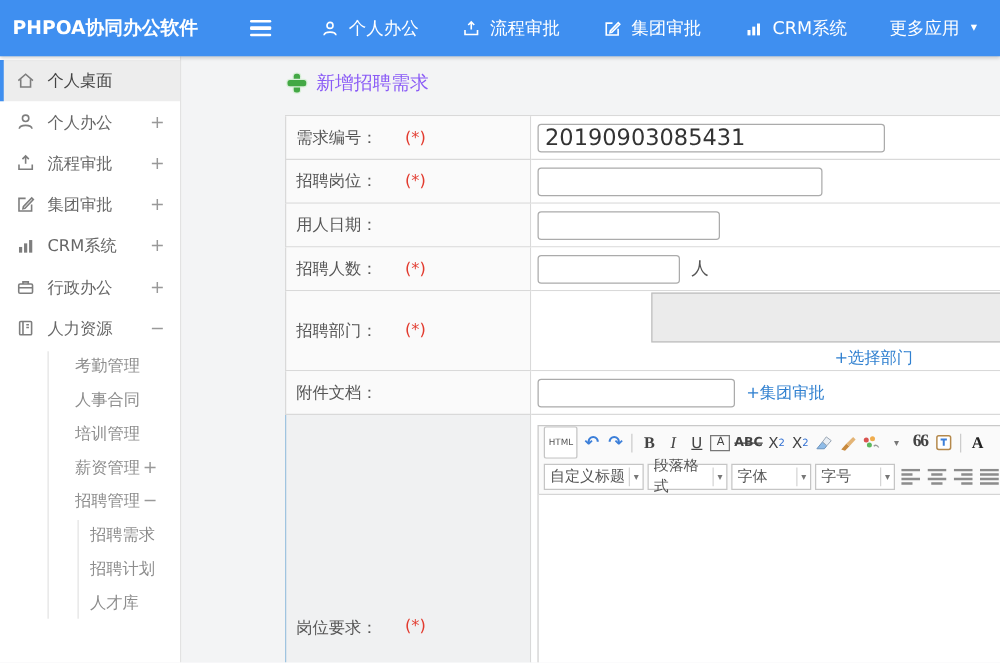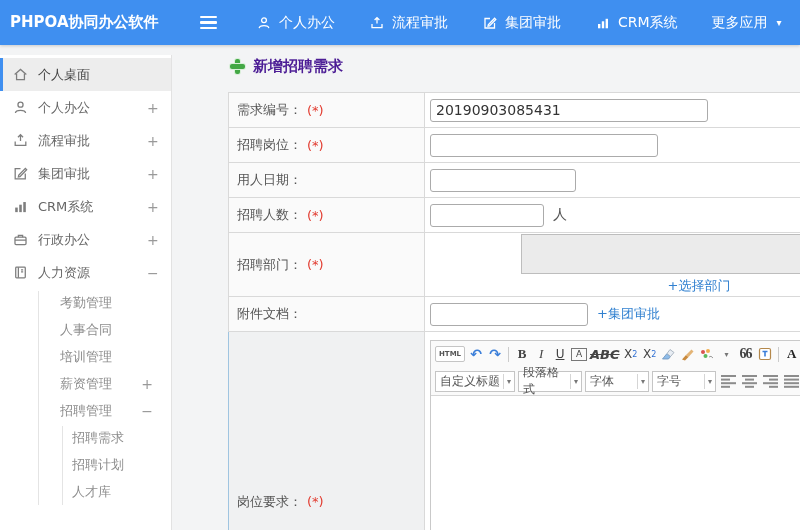--- a/index.html
+++ b/index.html
@@ -12,85 +12,85 @@
   .logo { width: 150px; padding-left: 10px; color: #fff; font-weight: bold; font-size: 15px; white-space: nowrap; }
   .hamburger { margin-left: 50px; width: 22px; height: 20px; display: flex; flex-direction: column;
                justify-content: center; gap: 3px; cursor: pointer; }
   .hamburger i { display: block; height: 2.5px; width: 17px; background: #fff; border-radius: 1px; }
   .topnav { display: flex; align-items: center; margin-left: 34px; gap: 34px; }
   .topnav-item { display: flex; align-items: center; gap: 7px; color: #fff; font-size: 14px; cursor: pointer; white-space: nowrap; }
   .topnav-item svg { display: block; }
   .caret-w { font-size: 10px; color: #fff; margin-left: 2px; }
 
   
-  .sidebar { position: absolute; left: 0; top: 55px; width: 172px; bottom: 0; background: #fff;
+  .sidebar { position: absolute; left: 0; top: 45px; width: 145px; bottom: 0; background: #fff;
              border-right: 1px solid #e2e2e2; padding-top: 3px; z-index: 2; }
   .s-item { height: 33px; display: flex; align-items: center; padding-left: 12px; color: #666;
             cursor: pointer; position: relative; }
   .s-item .s-ico { width: 17px; height: 17px; margin-right: 9px; color: #7e7e7e; flex: 0 0 auto; }
   .s-item .s-lbl { flex: 1; font-size: 13px; }
   .s-item .s-exp { width: 24px; color: #999; font-size: 14px; text-align: left; }
   .s-item.active { background: #ededed; border-left: 3px solid #3f8ff0; padding-left: 9px; color: #444; }
   .l2-block { position: relative; }
   .l2-block:before { content: ""; position: absolute; left: 38px; top: 2px; bottom: 0; width: 1px; background: #e4e4e4; }
   .l3-block { position: relative; }
   .l3-block:before { content: ""; position: absolute; left: 62px; top: 2px; bottom: 0; width: 1px; background: #e4e4e4; }
   .s-sub { height: 27px; display: flex; align-items: center; color: #8d8d8d; cursor: pointer; font-size: 13px; }
   .l2-block > .s-sub { padding-left: 60px; }
   .l3-block .s-sub { padding-left: 72px; }
   .s-sub .s-exp { margin-left: auto; margin-right: 18px; color: #999; font-size: 14px; }
 
   
   .main { position: absolute; left: 146px; top: 45px; right: 0; bottom: 0; overflow: hidden; background: #f3f4f5; }
   .page-title { position: absolute; left: 84px; top: 12px; display: flex; align-items: center; gap: 8px; }
-  .page-title .t-txt { color: #4c1d95; font-weight: bold; font-size: 15px; }
+  .page-title .t-txt { color: #8b5cf6; font-weight: normal; font-size: 15px; }
   .plus-ico { width: 15px; height: 15px; position: relative; }
   .plus-ico:before, .plus-ico:after { content: ""; position: absolute; background: #43a845; border-radius: 2px;
       box-shadow: 0 0 0 1px #d9efd9; }
   .plus-ico:before { left: 5px; top: 0; width: 5px; height: 15px; }
   .plus-ico:after { left: 0; top: 5px; width: 15px; height: 5px; }
 
   
   .form-table { position: absolute; left: 82px; top: 47px; width: 740px;
                 display: grid; grid-template-columns: 197px 1fr; border-top: 1px solid #d9d9d9; background: #fff; }
   .cell { border-bottom: 1px solid #d9d9d9; display: flex; align-items: center; }
   .lbl { background: #fafafa; border-left: 1px solid #d9d9d9; border-right: 1px solid #d9d9d9;
-         padding-left: 8px; color: #555; gap: 5px; }
+         padding-left: 8px; color: #555; gap: 22px; }
   .val { background: #fff; padding-left: 5px; }
   .h35 { height: 35px; }
   .h64 { height: 64px; }
   .h340 { height: 340px; }
   .req { color: #e23b2f; }
-  .fld { height: 23px; border: 1px solid #ababab; border-radius: 3px; padding: 0 5px; font-size: 14px;
+  .fld { height: 23px; border: 1px solid #ababab; border-radius: 3px; padding: 0 5px; font-size: 18px;
          color: #333; font-family: "DejaVu Sans", sans-serif; background: #fff; outline: none; }
   .w278 { width: 278px; } .w228 { width: 228px; } .w146 { width: 146px; } .w114 { width: 114px; } .w158 { width: 158px; }
   .suffix { margin-left: 9px; color: #555; font-size: 14px; }
   a.blue-link { color: #3080d0; text-decoration: none; font-size: 13px; cursor: pointer; }
   .val-stack { display: flex; flex-direction: column; justify-content: center; gap: 3px; }
   .dept-ta { width: 356px; height: 40px; background: #ebebeb; border: 1px solid #bdbdbd; resize: both;
              font-family: "DejaVu Sans", sans-serif; }
   .lbl-req7 { background: #f0f1f2; border-left: 1px solid #9fc4e0; }
   .val7 { align-items: flex-start; padding-top: 8px; border-bottom: none; }
 
   
   .editor { width: 432px; border: 1px solid #c9c9c9; background: #fafafa; }
   .tb { display: flex; align-items: center; padding: 2px 4px; gap: 3px; flex-wrap: nowrap; overflow: hidden; }
   .tb1 { height: 26px; }
   .tb2 { height: 28px; }
   .ti { min-width: 16px; height: 20px; display: flex; align-items: center; justify-content: center;
         font-size: 12px; color: #444; cursor: pointer; flex: 0 0 auto; }
-  .ti-html { border: 1px solid #c5c5c5; background: #fff; border-radius: 2px; font-size: 7px; font-weight: bold;
-             color: #555; padding: 2px 3px; height: 16px; }
+  .ti-html { border: 1px solid #c5c5c5; background: #fff; border-radius: 2px; font-size: 7px; font-weight: normal;
+             color: #555; padding: 12px 3px; height: 16px; }
   .ti-undo, .ti-redo { color: #3c7fd9; font-weight: bold; font-size: 14px; }
   .tsep { width: 1px; height: 15px; background: #ccc; margin: 0 2px; flex: 0 0 auto; }
   .ti-b { font-family: "Liberation Serif", serif; font-weight: bold; font-size: 13px; }
   .ti-i { font-family: "Liberation Serif", serif; font-style: italic; font-size: 13px; }
   .ti-u { text-decoration: underline; font-size: 12px; }
   .ti-abox { border: 1px solid #777; font-size: 9px; padding: 0 2px; height: 13px; }
-  .ti-abc { font-size: 13px; font-weight: bold; text-decoration: line-through; font-style: italic; }
+  .ti-abc { font-size: 10px; font-weight: bold; text-decoration: line-through; }
   .ti-sup sup, .ti-sub sub { color: #2f6fd3; font-size: 8px; }
   .ti-quote { font-family: "Liberation Serif", serif; font-weight: bold; font-size: 14px; letter-spacing: -1px; }
   .ti-fc { font-family: "Liberation Serif", serif; font-weight: bold; font-size: 13px; color: #222; }
   .caret-g { font-size: 8px; color: #777; margin-left: 1px; }
   .ed-select { height: 21px; background: #fff; border: 1px solid #c5c5c5; display: flex; align-items: center;
                justify-content: space-between; font-size: 12px; color: #555; padding: 0 0 0 4px; cursor: pointer; flex: 0 0 auto; }
   .ed-select .caret-g { border-left: 1px solid #d5d5d5; padding: 3px 3px; margin-left: 3px; }
   .w80 { width: 80px; } .w64 { width: 64px; }
   .align-ico { margin-left: 2px; }
   .ed-content { background: #fff; border-top: 1px solid #d5d5d5; height: 300px; width: 100%; }

